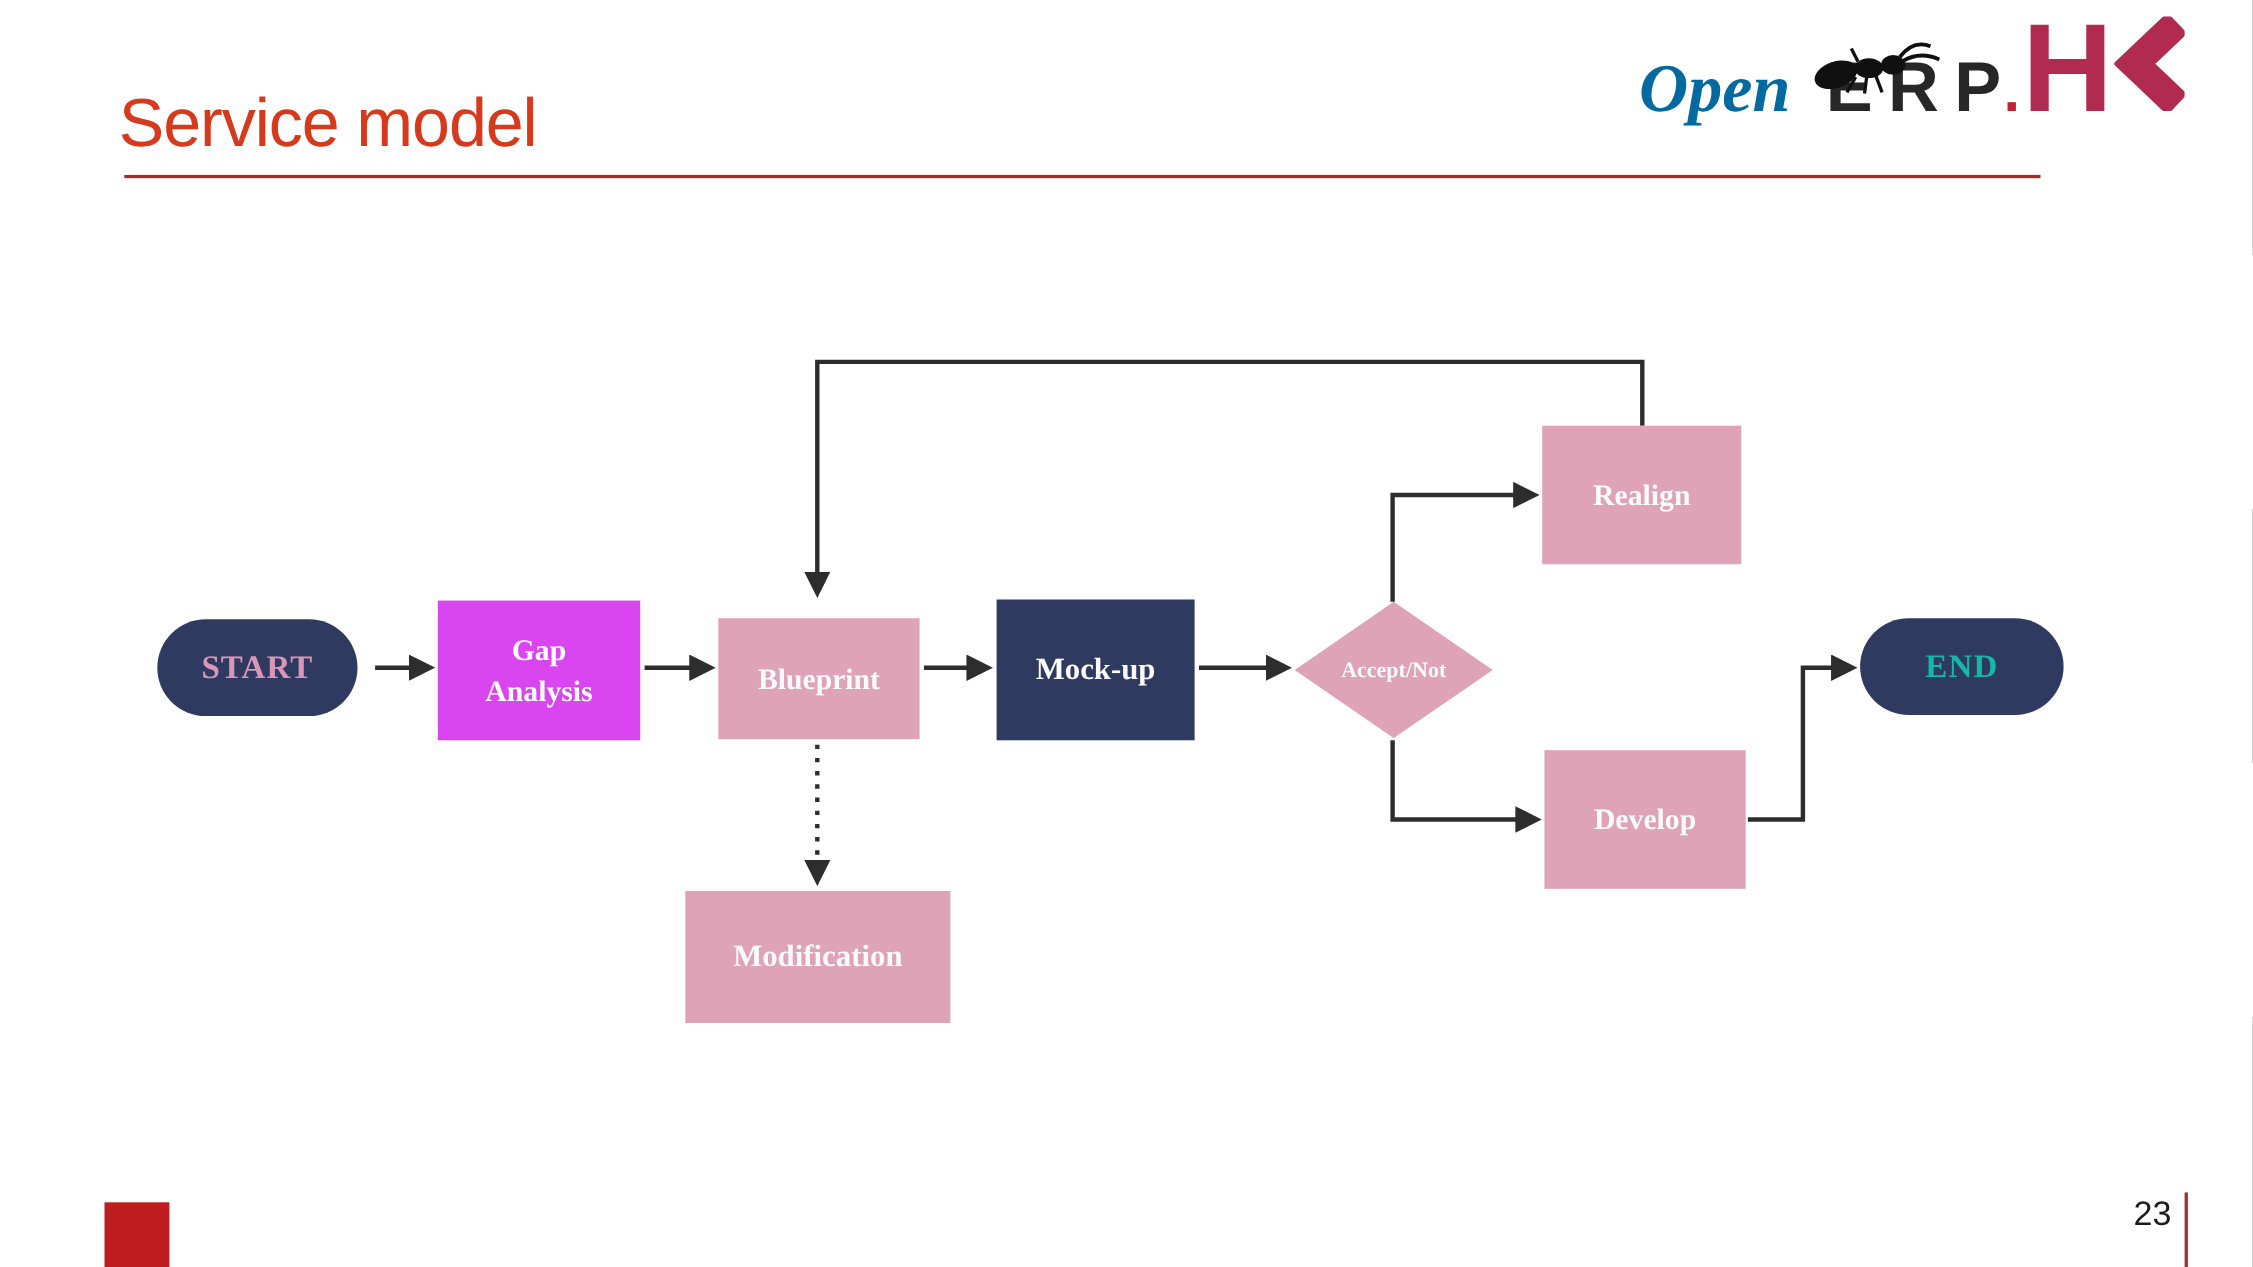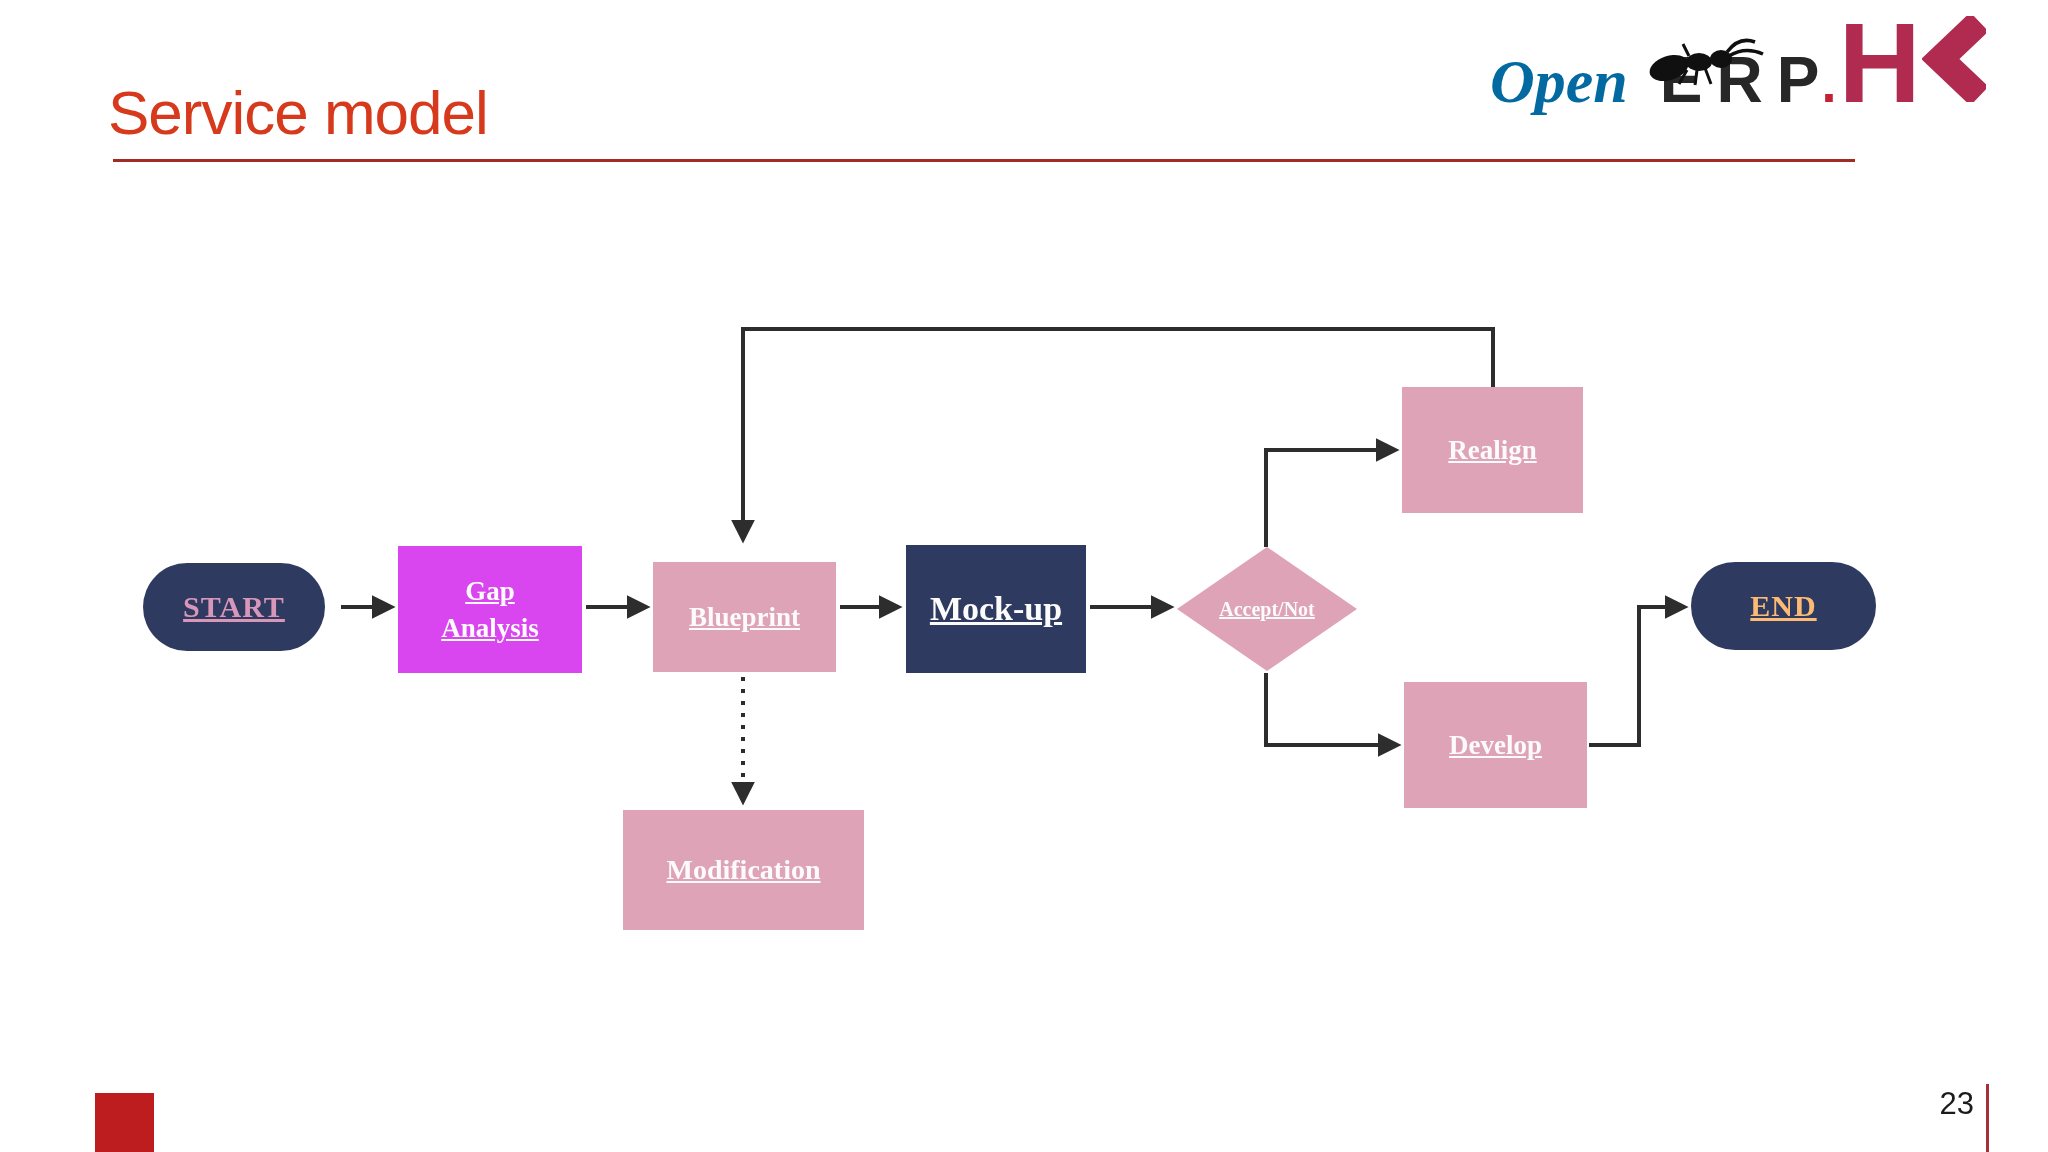--- a/index.html
+++ b/index.html
@@ -35,32 +35,32 @@
   .logo-h{
     font-weight:700;font-size:114px;color:#B12B51;margin-left:2px;
   }
   .logo-k{display:block;margin-left:1px;}
   .ant{position:absolute;left:152px;top:26px;width:132px;height:56px;}
   
   .flowchart{position:absolute;left:0;top:0;width:2048px;height:1152px;}
   .node{
     position:absolute;display:flex;align-items:center;justify-content:center;
     font-family:"Liberation Serif",serif;font-weight:700;color:#FCFBFB;
-    text-align:center;white-space:pre-line;text-decoration:underline;
+    text-align:center;white-space:pre-line;
   }
   .n-start     {left:143px;top:563px;width:182px;height:88px;background:#2F3A60;border-radius:44px;font-size:30px;color:#D897B9;letter-spacing:1px;}
   .n-gap       {left:398px;top:546px;width:184px;height:127px;background:#d946ef;font-size:27px;line-height:1.35;}
   .n-blueprint {left:653px;top:562px;width:183px;height:110px;background:#DFA3B8;font-size:27px;}
-  .n-mockup    {left:906px;top:545px;width:180px;height:128px;background:#2F3A60;font-size:34px;}
+  .n-mockup    {left:906px;top:545px;width:180px;height:128px;background:#2F3A60;font-size:28px;}
   .n-diamond   {left:1177px;top:547px;width:180px;height:124px;background:#DFA3B8;font-size:20px;
                 clip-path:polygon(50% 0,100% 50%,50% 100%,0 50%);}
   .n-realign   {left:1402px;top:387px;width:181px;height:126px;background:#DFA3B8;font-size:27px;}
   .n-develop   {left:1404px;top:682px;width:183px;height:126px;background:#DFA3B8;font-size:27px;}
   .n-modif     {left:623px;top:810px;width:241px;height:120px;background:#DFA3B8;font-size:28px;}
-  .n-end       {left:1691px;top:562px;width:185px;height:88px;background:#2F3A60;border-radius:44px;font-size:30px;color:#fdba74;letter-spacing:1px;}
+  .n-end       {left:1691px;top:562px;width:185px;height:88px;background:#2F3A60;border-radius:44px;font-size:30px;color:#14b8a6;letter-spacing:1px;}
   .arrows{position:absolute;left:0;top:0;pointer-events:none;}
   
   .accent-square{position:absolute;left:95px;top:1093px;width:59px;height:59px;background:#BE1D1F;}
   .page-number{position:absolute;left:1908px;top:1088px;width:66px;text-align:right;
     font-size:31px;color:#1B1B1B;line-height:1;}
   .page-divider{position:absolute;left:1986px;top:1084px;width:3px;height:68px;background:#A43038;}
 </style>
 </head>
 <body>
 

